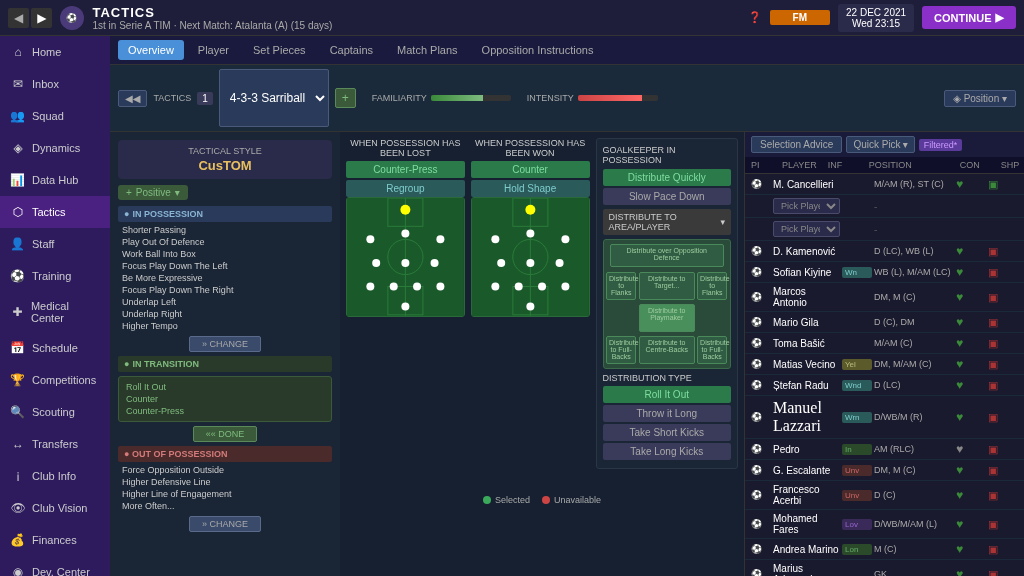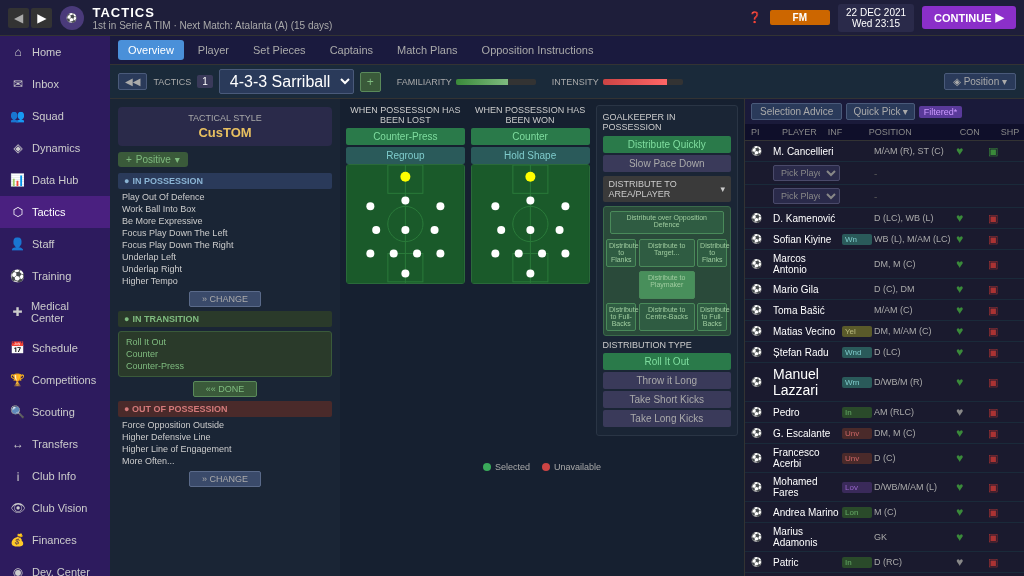--- a/index.html
+++ b/index.html
@@ -30,21 +30,21 @@
     .sidebar-item.active { background: #4a2080; color: #fff; }
     .sidebar-item .s-icon { width: 16px; height: 16px; display: flex; align-items: center; justify-content: center; font-size: 12px; }
     
     
     .tab-btn { background: none; border: none; color: #aaa; padding: 4px 10px; cursor: pointer; font-size: 11px; border-radius: 3px; }
     .tab-btn.active { background: #4a90d9; color: #fff; }
     
     
     .tactics-toolbar { background: #1a2a3a; padding: 4px 8px; display: flex; align-items: center; gap: 6px; border-bottom: 1px solid #333; }
     .tact-btn { background: #2a3a5a; border: 1px solid #4a5a7a; color: #aaa; padding: 2px 6px; border-radius: 2px; cursor: pointer; font-size: 10px; }
-    .formation-select { background: #2a3a5a; border: 1px solid #4a5a7a; color: #fff; padding: 2px 6px; border-radius: 2px; font-size: 16px; }
+    .formation-select { background: #2a3a5a; border: 1px solid #4a5a7a; color: #fff; padding: 20px 6px; border-radius: 2px; font-size: 12px; }
     .add-btn { background: #3a5a3a; border: 1px solid #5a8a5a; color: #7fbb7f; padding: 2px 6px; border-radius: 2px; cursor: pointer; font-size: 12px; }
     .familiarity-bar-container { display: flex; align-items: center; gap: 4px; margin-left: 10px; }
     .bar-label { color: #aaa; font-size: 9px; }
     .bar-track { background: #333; height: 6px; width: 80px; border-radius: 2px; overflow: hidden; }
     .bar-fill-fam { background: linear-gradient(to right, #3a8a3a, #7fbb7f); height: 100%; width: 65%; }
     .bar-fill-int { background: linear-gradient(to right, #cc4444, #ff6666); height: 100%; width: 80%; }
     .position-btn { background: #2a3a5a; border: 1px solid #4a5a7a; color: #aaa; padding: 2px 8px; border-radius: 2px; cursor: pointer; font-size: 10px; margin-left: auto; }
     
     
     .tactics-left { width: 230px; background: #1a2535; padding: 8px; overflow-y: auto; flex-shrink: 0; }
@@ -249,24 +249,25 @@
               <span>+</span>
               <span>Positive</span>
               <span>▾</span>
             </div>
           </div>
 
           <div class="section-header">
             <span>●</span>
             <span>IN POSSESSION</span>
           </div>
+          <div class="section-item">Shorter Passing</div>
           <div class="section-item">Play Out Of Defence</div>
           <div class="section-item">Work Ball Into Box</div>
+          <div class="section-item">Focus Play Down The Left</div>
           <div class="section-item">Be More Expressive</div>
-          <div class="section-item">Focus Play Down The Left</div>
           <div class="section-item">Focus Play Down The Right</div>
           <div class="section-item">Underlap Left</div>
           <div class="section-item">Underlap Right</div>
           <div class="section-item">Higher Tempo</div>
           <button class="change-btn">» CHANGE</button>
 
           <div class="section-header" style="background:#2a3a2a;color:#7fbb7f;">
             <span>●</span>
             <span>IN TRANSITION</span>
           </div>
@@ -498,21 +499,21 @@
               <span style="color:#aaa;font-size:9px;">⚽</span>
               <span style="color:#fff;font-size:10px;">Ștefan Radu</span>
               <span style="background:#2a5a5a;color:#7fcccc;padding:1px 3px;border-radius:2px;font-size:8px;">Wnd</span>
               <span style="color:#aaa;font-size:9px;">D (LC)</span>
               <span style="color:#3a8a3a;font-size:12px;">♥</span>
               <span style="color:#aa3333;">▣</span>
             </div>
 
             <div class="player-row">
               <span style="color:#aaa;font-size:9px;">⚽</span>
-              <span style="color:#fff;font-size:14px;">Manuel Lazzari</span>
+              <span style="color:#fff;font-size:16px;font-family:Liberation Serif, serif;">Manuel Lazzari</span>
               <span style="background:#2a5a5a;color:#7fcccc;padding:1px 3px;border-radius:2px;font-size:8px;">Wrn</span>
               <span style="color:#aaa;font-size:9px;">D/WB/M (R)</span>
               <span style="color:#3a8a3a;font-size:12px;">♥</span>
               <span style="color:#aa3333;">▣</span>
             </div>
 
             <div class="player-row">
               <span style="color:#aaa;font-size:9px;">⚽</span>
               <span style="color:#fff;font-size:10px;">Pedro</span>
               <span style="background:#2a4a2a;color:#66aa66;padding:1px 3px;border-radius:2px;font-size:8px;">In</span>

